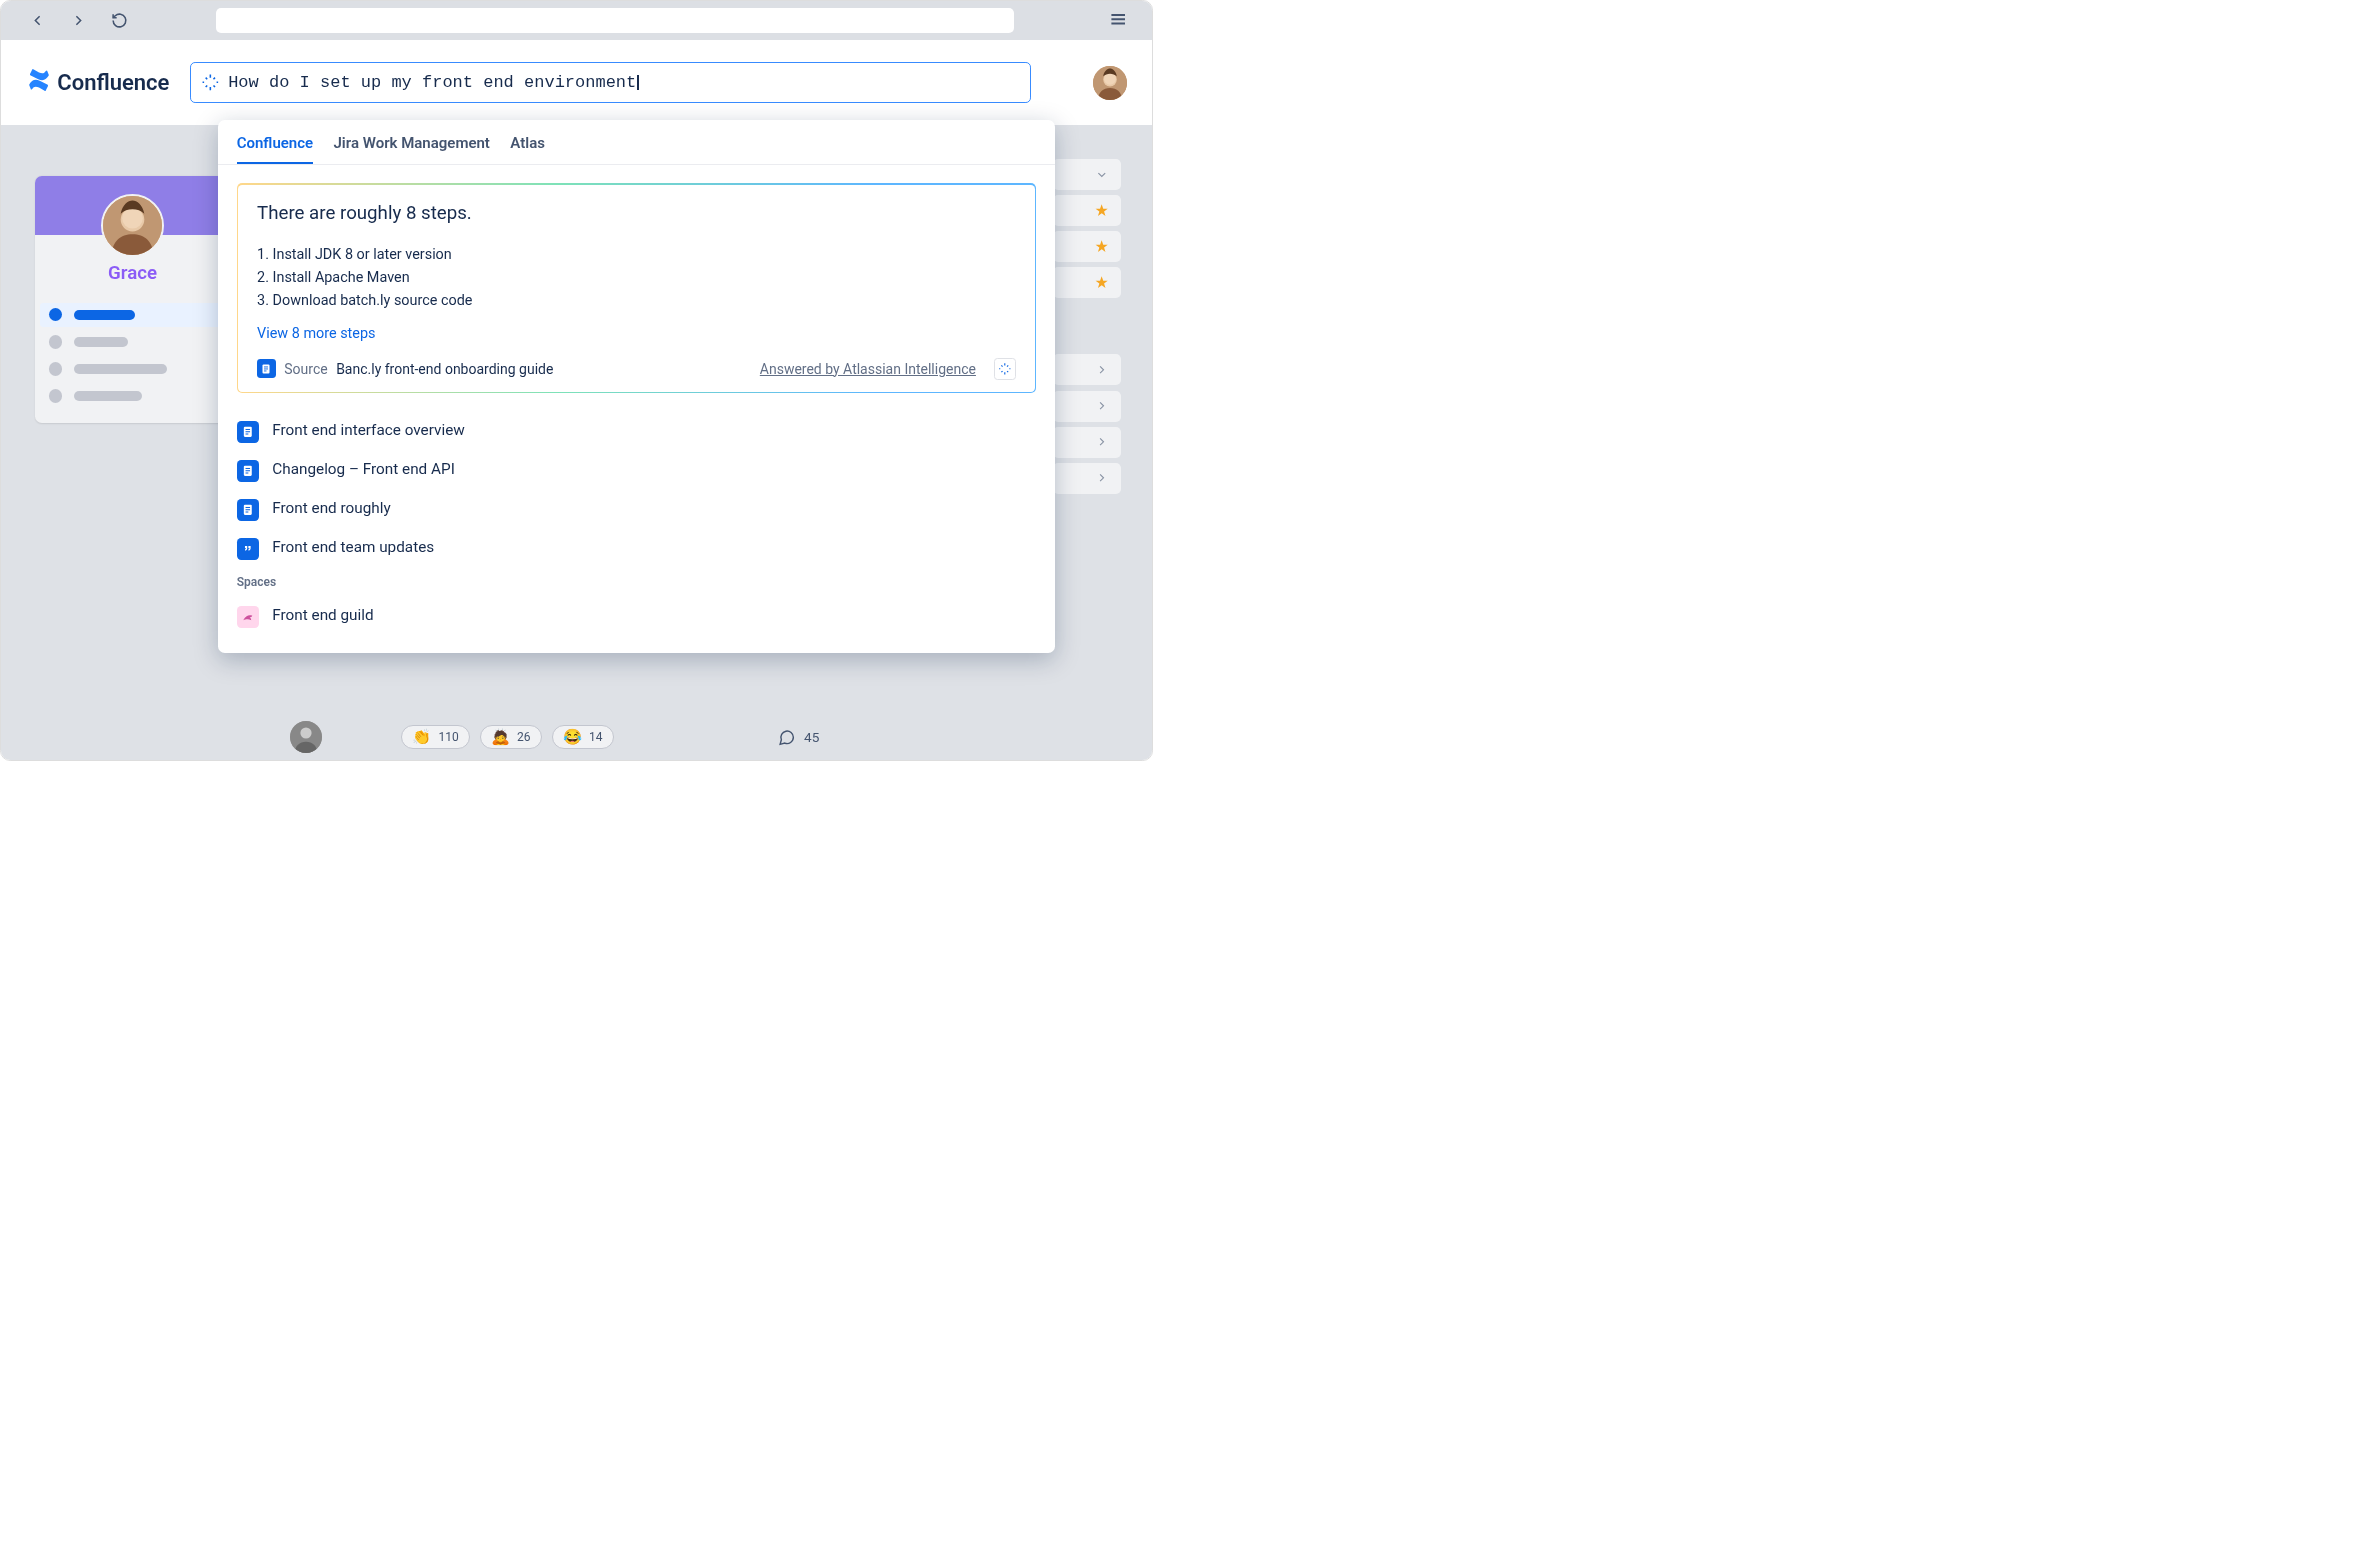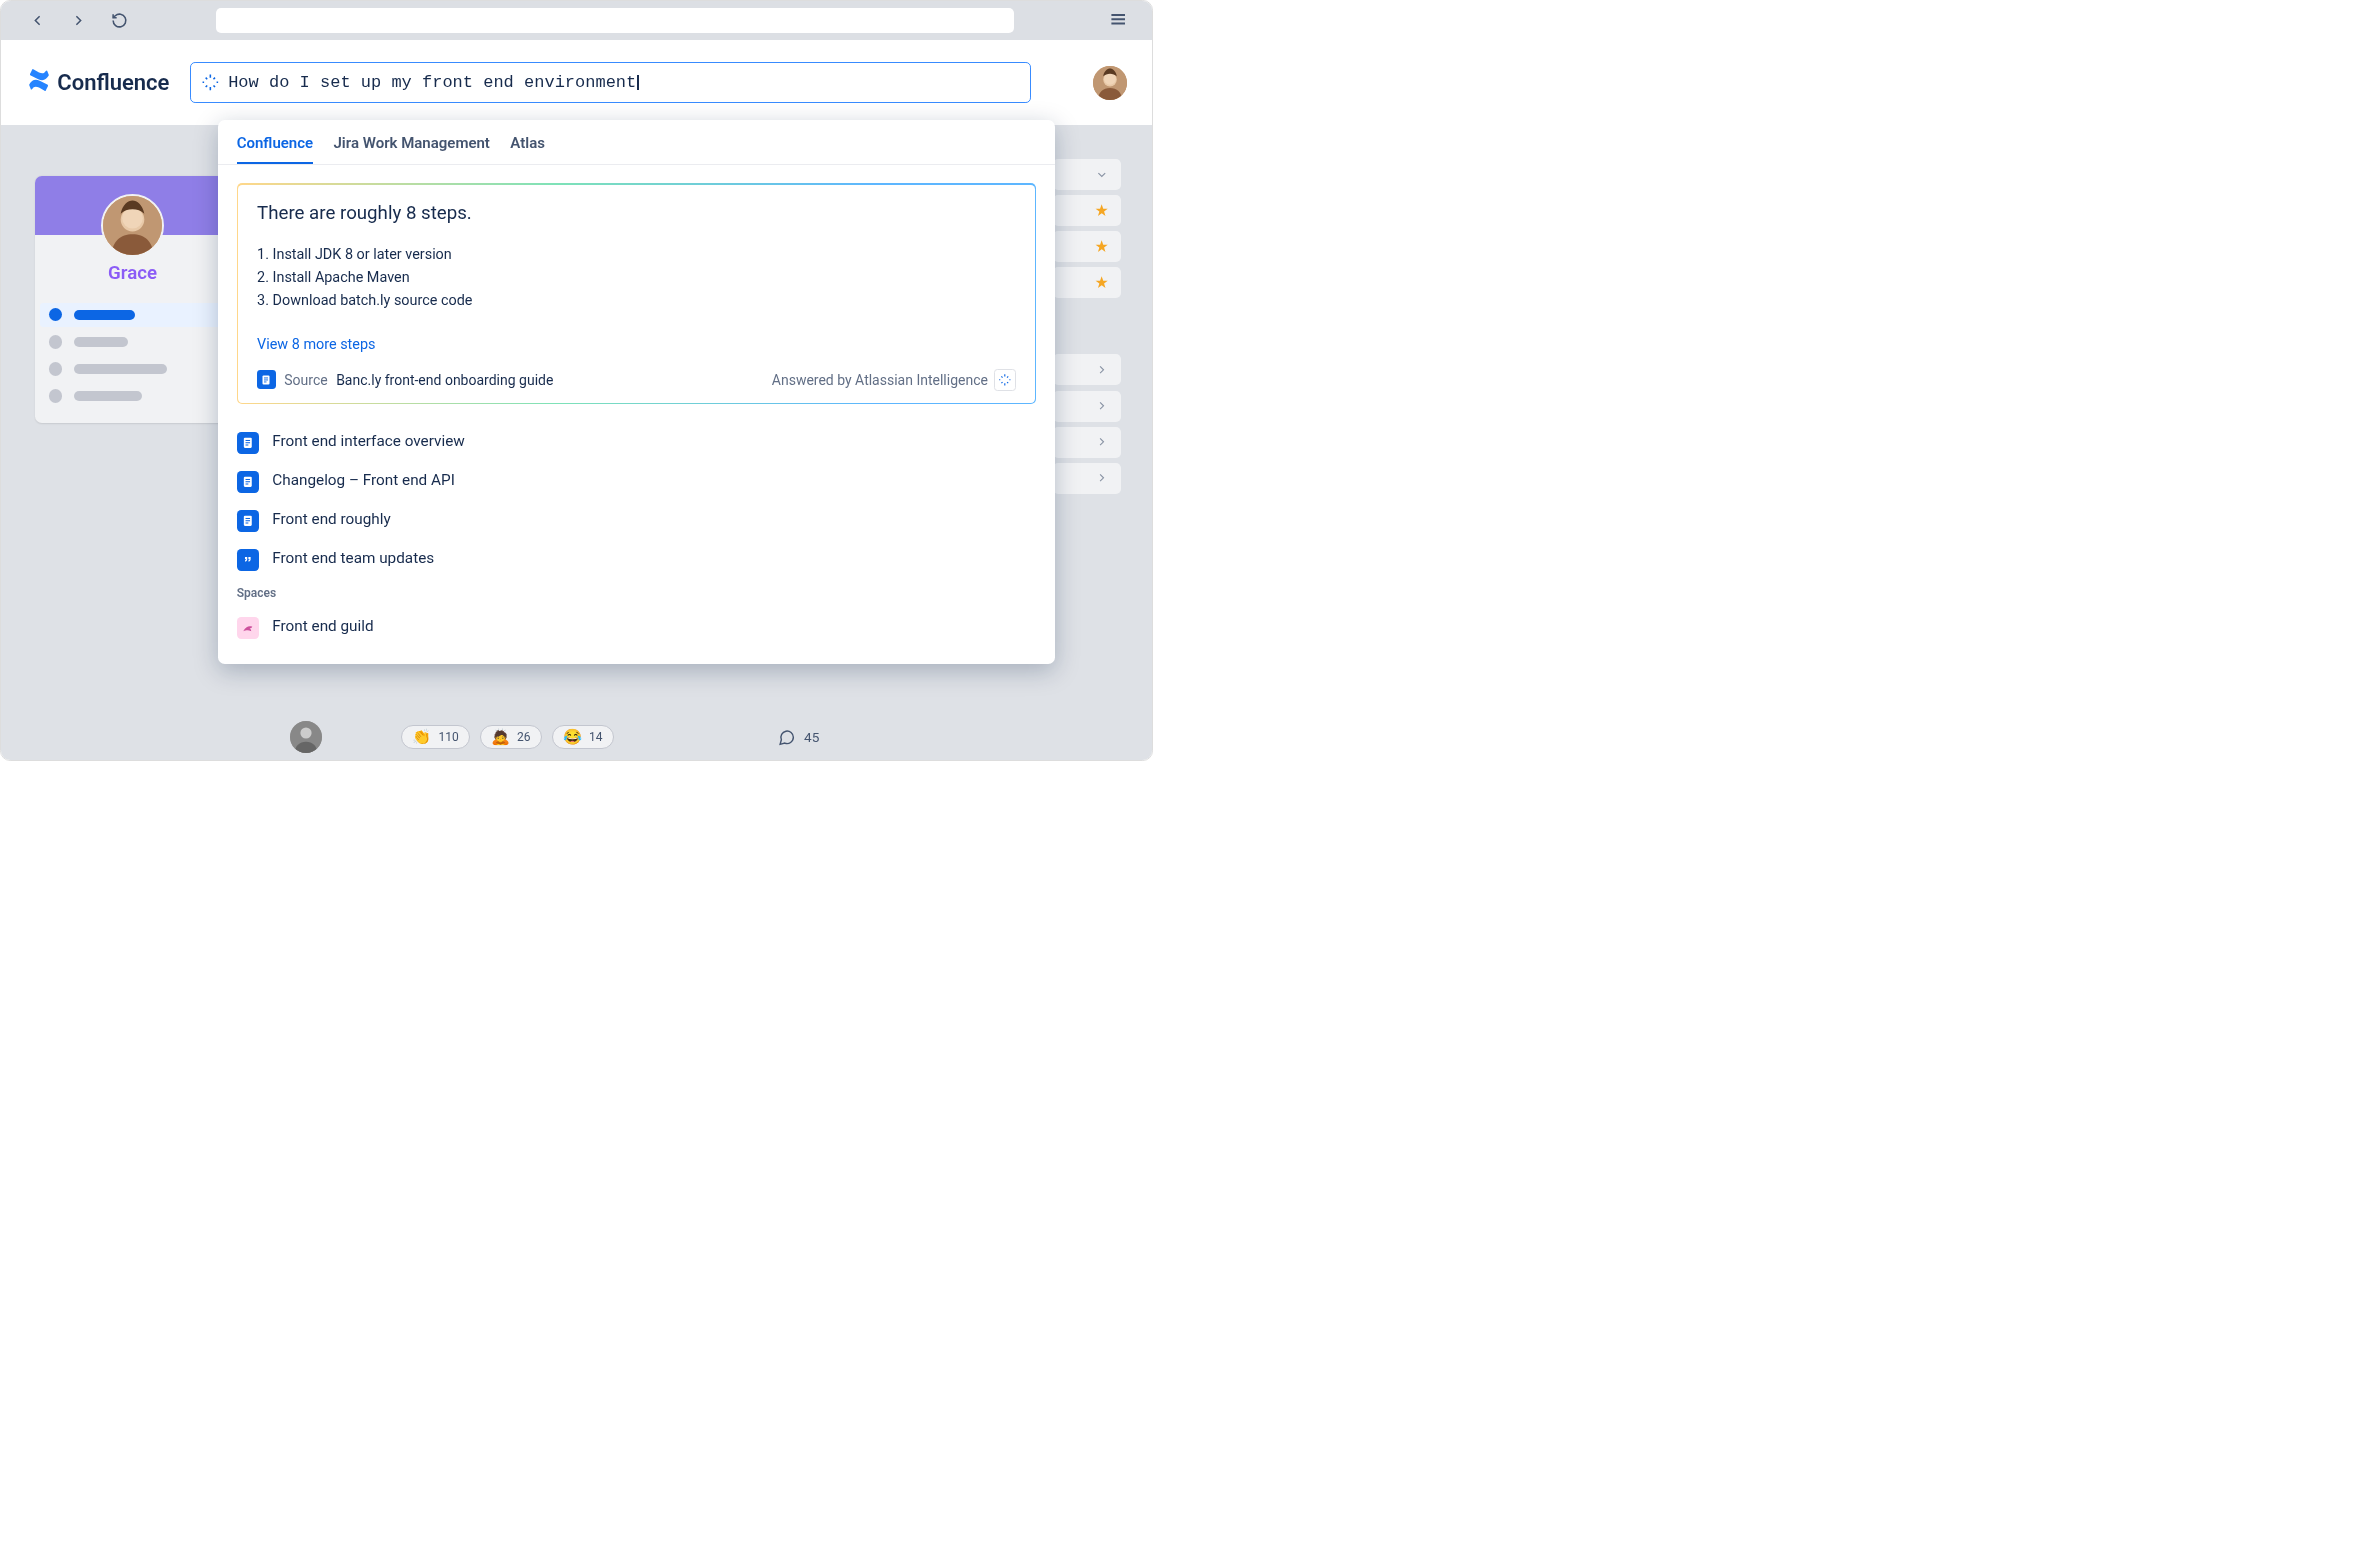--- a/index.html
+++ b/index.html
@@ -273,21 +273,21 @@
     .ai-title {
       font-size: 18.7px;
       color: #172B4D;
       margin-bottom: 19px;
     }
     .ai-list {
       list-style: none;
       color: #172B4D;
       font-size: 14.4px;
       line-height: 1.6;
-      margin-bottom: 24px;
+      margin-bottom: 13px;
     }
     .ai-expand {
       color: #0C66E4;
       font-size: 14.4px;
       cursor: pointer;
       display: inline-block;
       margin-bottom: 12px;
     }
     .ai-footer {
       display: flex;
@@ -304,21 +304,22 @@
       font-size: 11px;
     }
     .src-label { color: #626f86; font-size: 14px; }
     .src-title { color: #172B4D; font-size: 14px; }
     .ai-credit {
       margin-left: auto;
       color: #626f86;
       font-size: 14px;
       display: flex;
       align-items: center;
-      gap: 6px;
+      gap: 18px;
+      text-decoration: underline;
     }
     .ai-chip {
       width: 22px; height: 22px;
       border: 0.8px solid #dfe1e6;
       border-radius: 3.4px;
       display: flex; align-items: center; justify-content: center;
       color: #0C66E4;
     }
 
     

